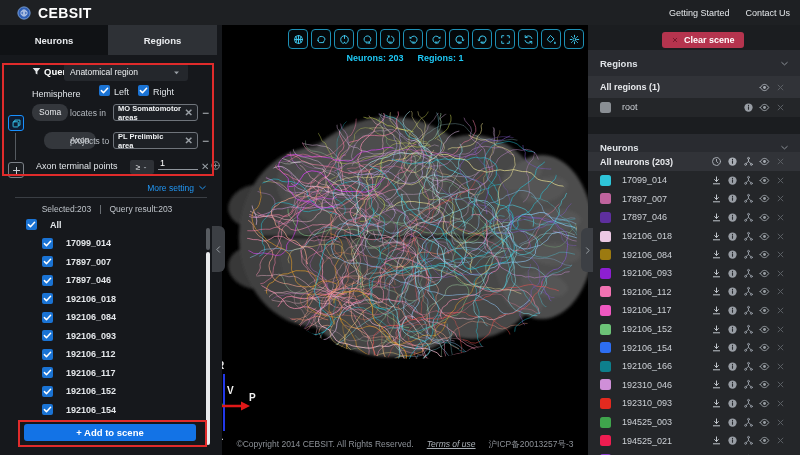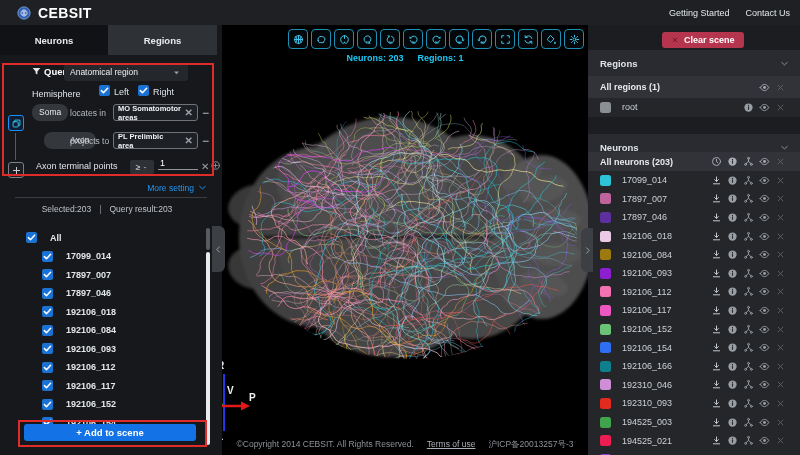--- a/index.html
+++ b/index.html
@@ -44,21 +44,21 @@
   .rail-plus{border:1px solid #7b8087;color:#cfd3d8;background:#1b1e22;}
   .rail-line{position:absolute;width:1px;background:#555a60;}
   .divider{position:absolute;left:15px;top:172px;width:192px;height:1px;background:#3a3e44;}
   .summary{position:absolute;left:0;top:179px;width:214px;text-align:center;color:#bfc4ca;font-size:8.5px;}
   .summary .sep{margin:0 8px;color:#8d9298;}
 
   .cb{width:11px;height:11px;border-radius:2px;background:#1a73d4;display:inline-flex;
       align-items:center;justify-content:center;flex:0 0 auto;cursor:pointer;}
   .cb svg{width:9px;height:9px;}
 
-  .neuron-list{position:absolute;left:0;top:203px;width:205px;}
+  .neuron-list{position:absolute;left:0;top:190px;width:205px;}
   .nl-row{display:flex;align-items:center;height:18.5px;gap:13px;color:#e4e7ea;font-size:9px;font-weight:bold;}
   .nl-all{height:19px;padding-left:26px;}
   .nl-item{padding-left:42px;}
 
   .sb{position:absolute;width:4px;border-radius:2px;cursor:pointer;}
   .add-btn{position:absolute;left:24px;top:399px;width:172px;height:17px;background:#1373e6;border-radius:3px;
            color:#fff;font-weight:bold;font-size:9.5px;display:flex;align-items:center;justify-content:center;
            cursor:pointer;z-index:5;}
 
   .anno{position:absolute;border:2px solid #e02b2b;pointer-events:none;z-index:40;}
@@ -76,21 +76,21 @@
   .tb-btn{width:20px;height:20px;border:1px solid #1d8fb4;border-radius:4px;background:#05080a;
           color:#3fc9ef;display:flex;align-items:center;justify-content:center;cursor:pointer;}
   .tb-btn svg{width:14px;height:14px;}
   .status{position:absolute;left:222px;top:53px;width:366px;display:flex;justify-content:center;gap:14px;
           color:#1ec8f5;font-weight:bold;font-size:9px;z-index:3;}
   .gizmo{position:absolute;z-index:2;color:#f2f2f2;font-weight:bold;font-size:10px;}
   .axis-line{position:absolute;left:223px;top:374px;width:2px;height:57px;background:#2238e8;z-index:2;}
   .gdot{position:absolute;left:219px;top:403px;width:4px;height:4px;border-radius:2px;background:#18c018;z-index:2;}
   .footer{position:absolute;left:222px;bottom:4px;width:366px;display:flex;justify-content:center;gap:13px;
           font-size:8.5px;color:#8d9298;z-index:3;white-space:nowrap;}
-  .footer .terms{color:#aab0b6;text-decoration:underline;cursor:pointer;}
+  .footer .terms{color:#aab0b6;text-decoration:underline;cursor:pointer;font-style:italic;}
 
   
   .right-panel{position:absolute;left:588px;top:25px;width:212px;height:430px;background:#1b1d20;z-index:20;}
   .clear-btn{position:absolute;left:74px;top:7px;height:16px;padding:0 9px;background:#b5344e;border-radius:3px;
              color:#fff;font-weight:bold;font-size:9px;display:flex;align-items:center;gap:5px;cursor:pointer;}
   .clear-btn .x{color:#5c0f1f;display:flex;}
   .clear-btn .x svg{width:8px;height:8px;}
   .sec-header{position:absolute;left:0;width:212px;height:26px;background:#292b30;display:flex;align-items:center;
               justify-content:space-between;padding:0 10px 0 12px;font-weight:bold;font-size:9.5px;color:#dfe3e7;cursor:pointer;}
   .sec-header svg{width:10px;height:10px;color:#8d9298;}

